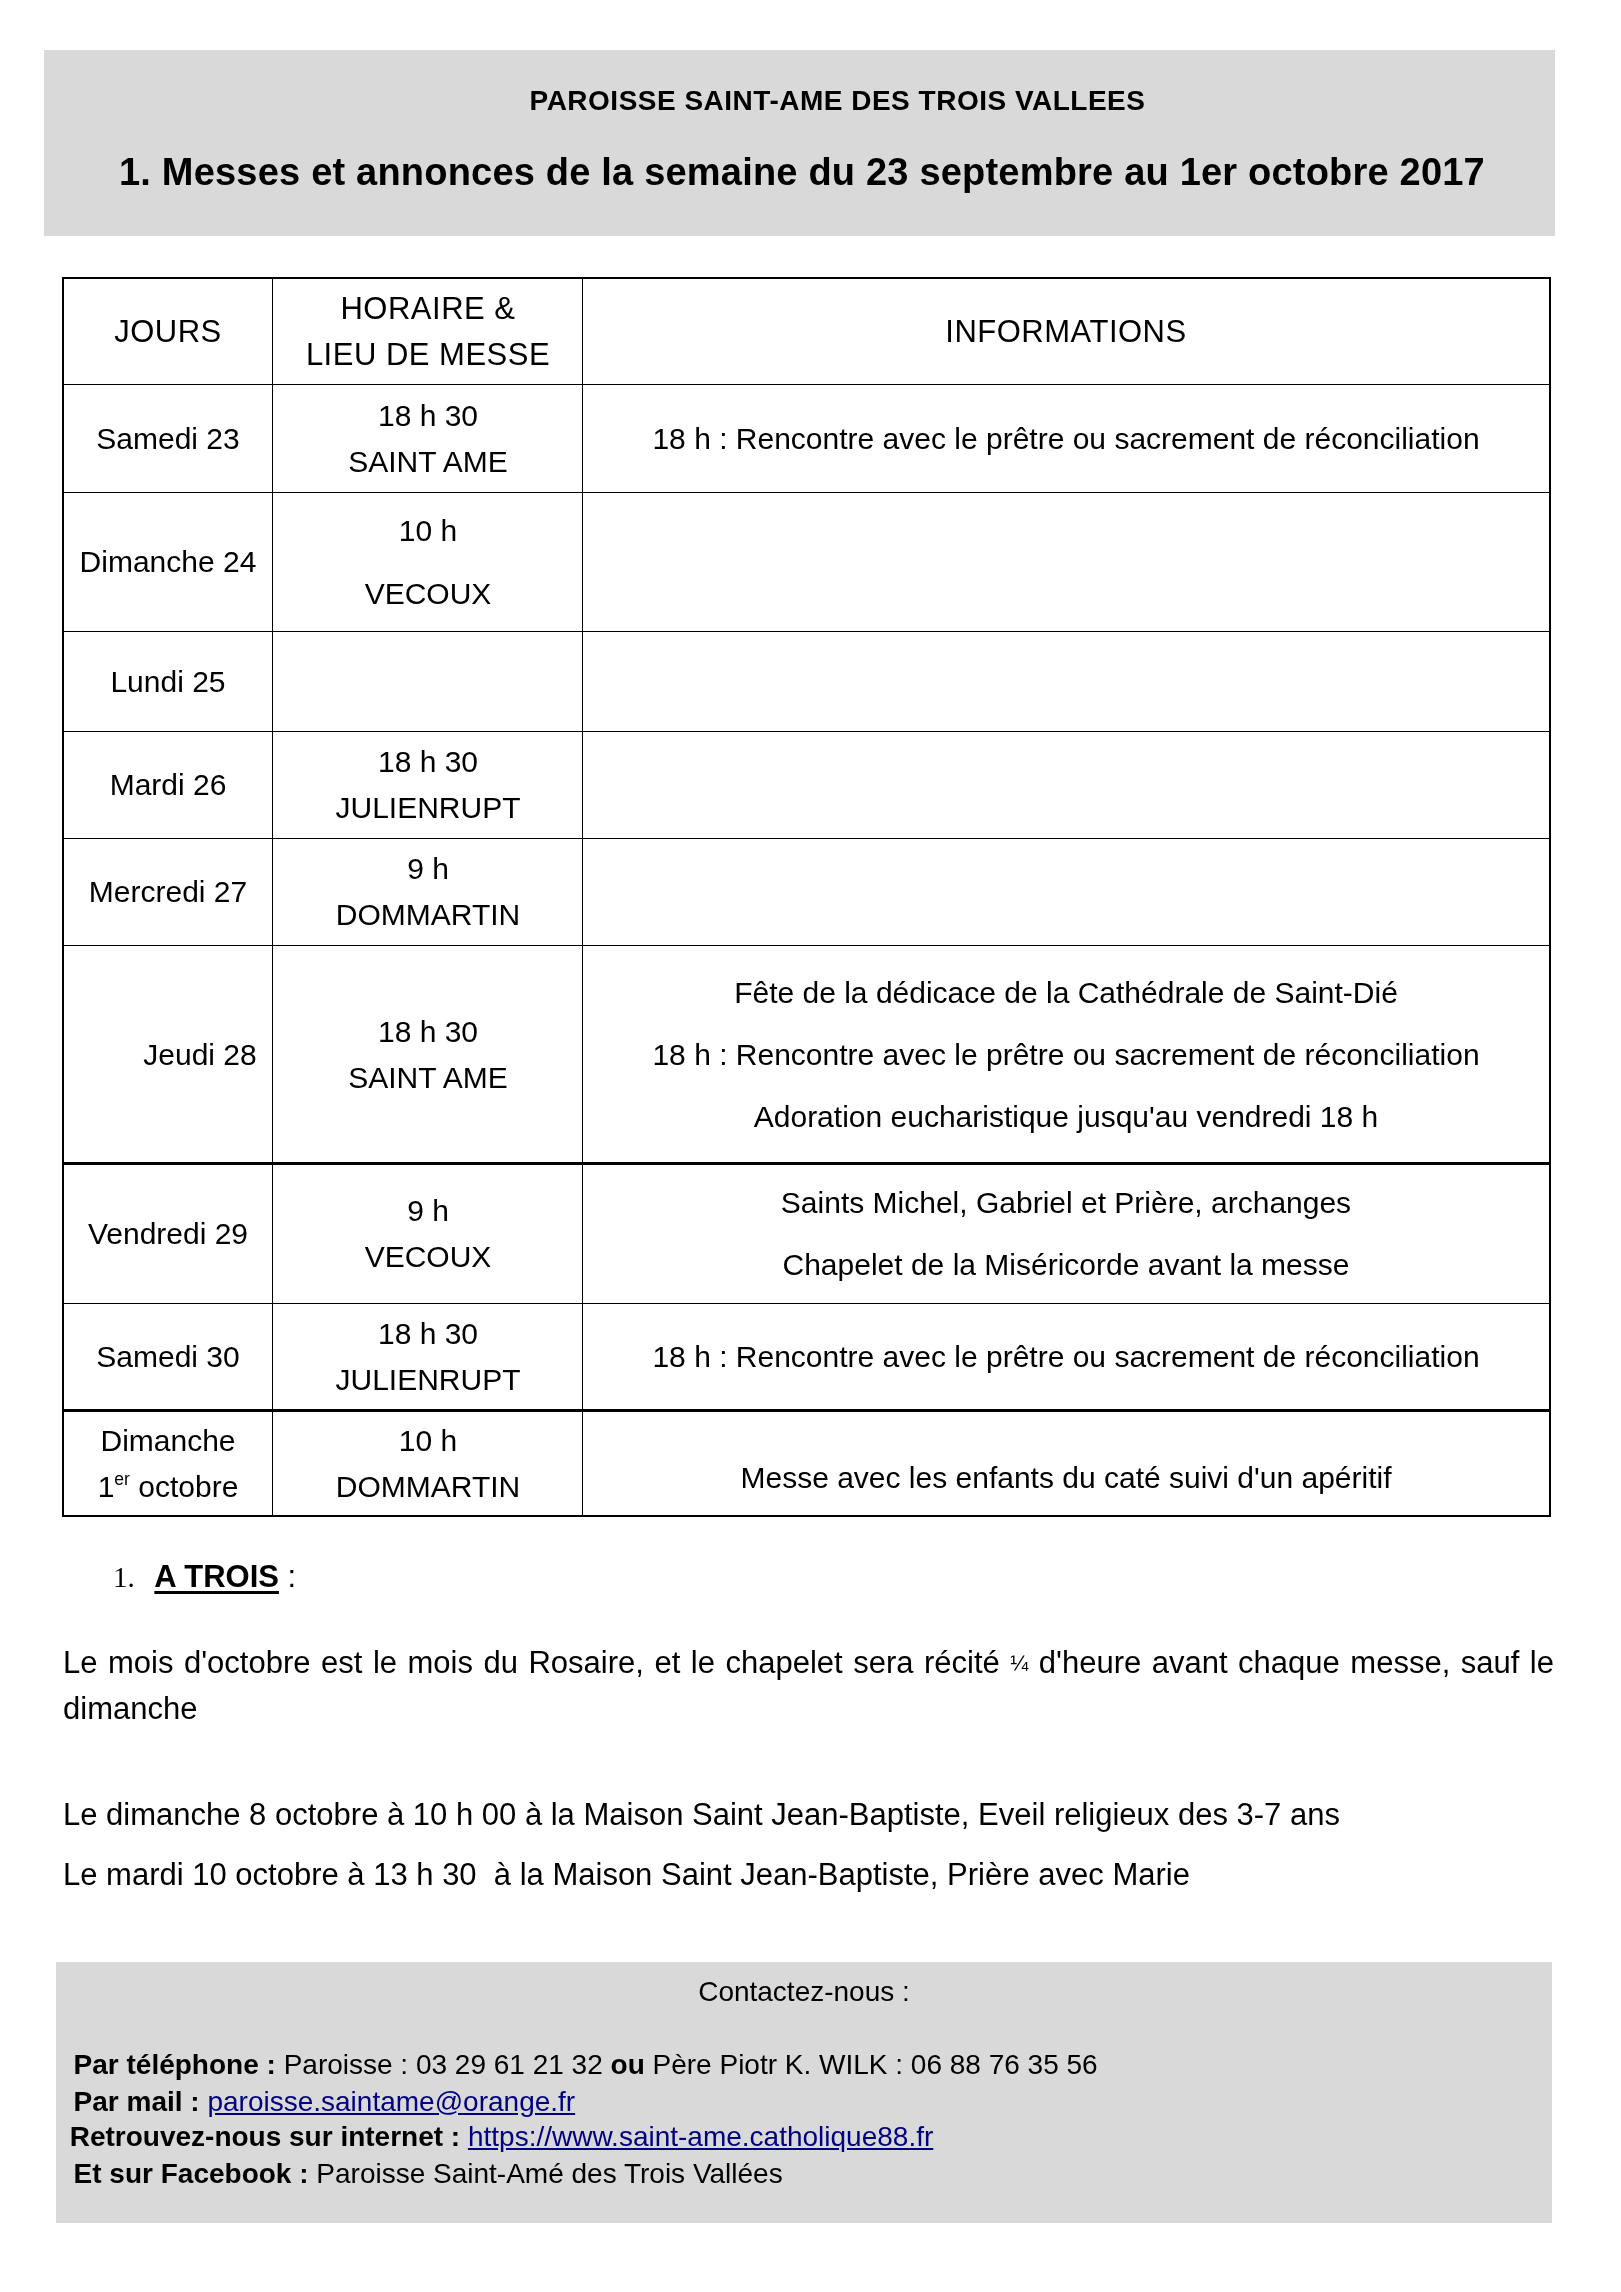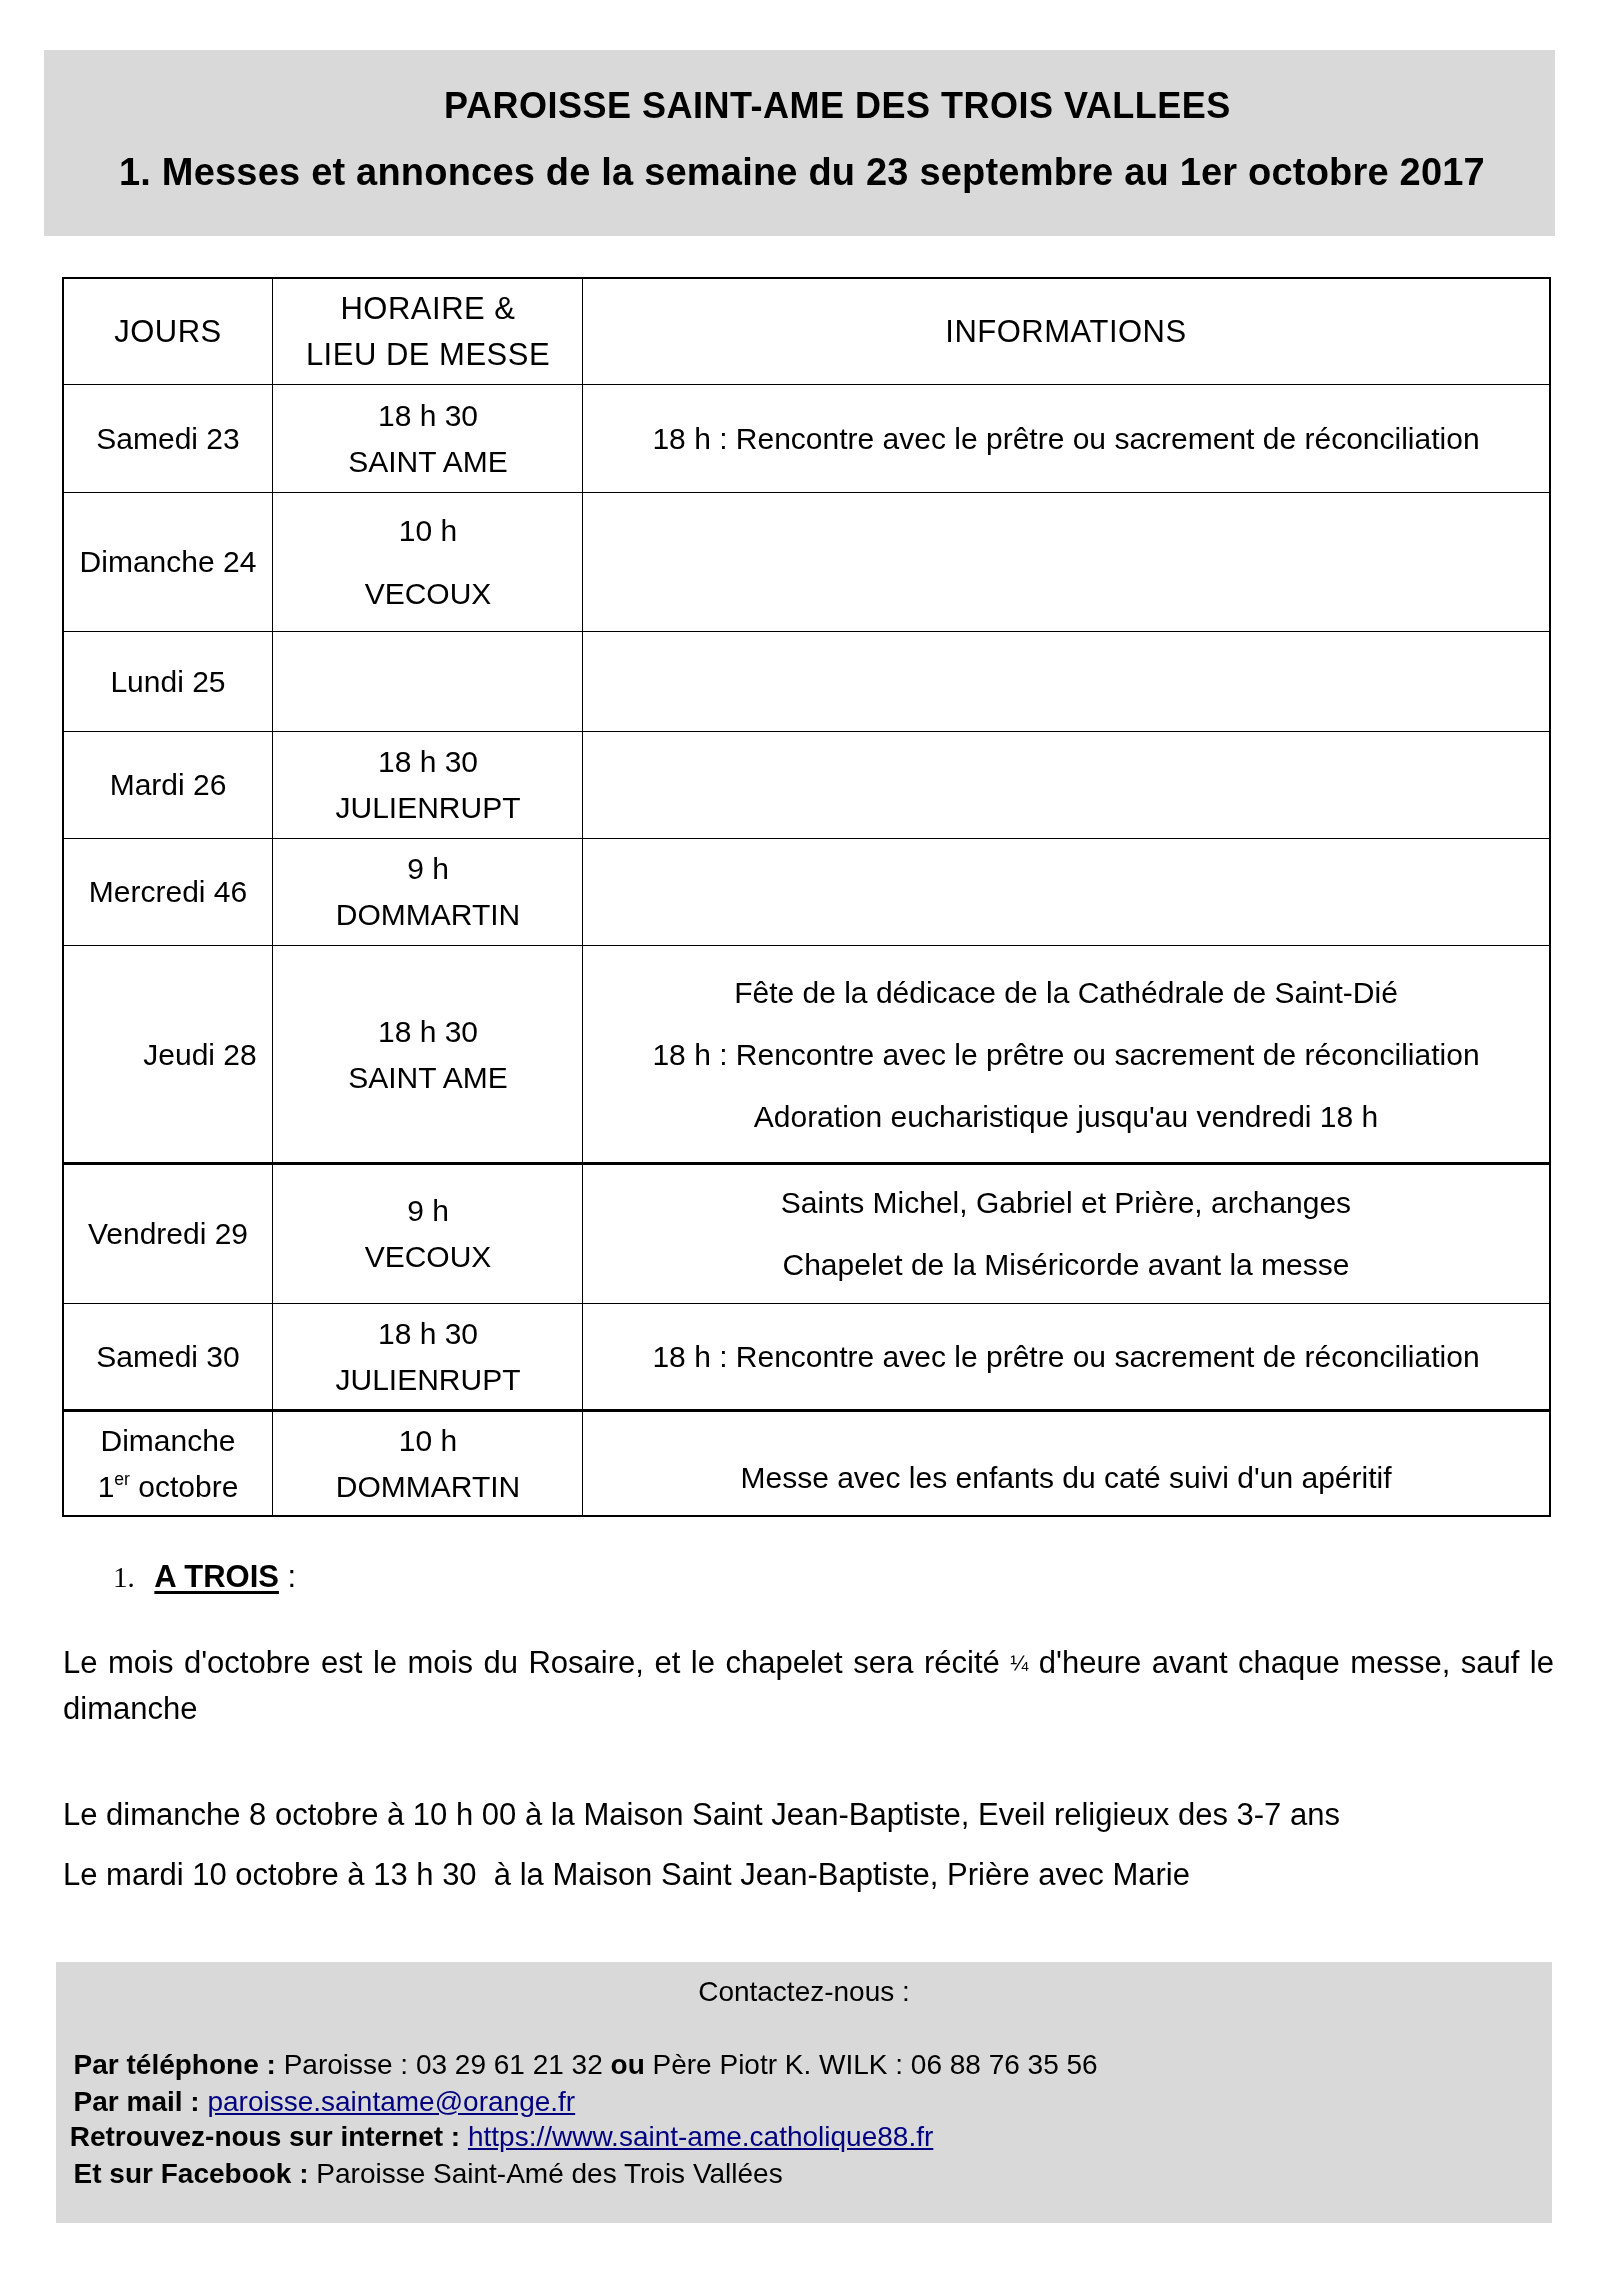--- a/index.html
+++ b/index.html
@@ -8,21 +8,21 @@
     font-family: "Liberation Sans", "DejaVu Sans", sans-serif; color: #000;
     overflow: hidden;
   }
   .abs { position: absolute; }
   
   #header-box {
     left: 44px; top: 50px; width: 1511px; height: 186px; background: #d9d9d9;
   }
   #header-title {
     left: 0; width: 1511px; top: 35px; text-align: center;
-    font-size: 36px; font-weight: bold; letter-spacing: 0.5px; white-space: nowrap;
+    font-size: 28px; font-weight: bold; letter-spacing: 0.5px; white-space: nowrap;
     padding-left: 76px; box-sizing: border-box;
   }
   #header-subtitle {
     left: 75px; top: 101px; font-size: 38px; font-weight: bold; white-space: nowrap;
     letter-spacing: 0.2px;
   }
   
   #schedule {
     left: 62px; top: 277px; width: 1489px; height: 1240px;
     border: 2px solid #000; box-sizing: border-box;
@@ -124,21 +124,21 @@
   <div class="cell" style="left:0;width:208px;top:453px;height:106px;">
       <span>Mardi 26</span>
     </div>
   <div class="cell" style="left:209px;width:310px;top:453px;height:106px;">
     <span>18 h 30</span>
     <span>JULIENRUPT</span>
   </div>
   <div class="cell" style="left:519px;right:0;top:453px;height:106px;"></div>
 
   <div class="cell" style="left:0;width:208px;top:560px;height:106px;">
-      <span>Mercredi 46</span>
+      <span>Mercredi 27</span>
     </div>
   <div class="cell" style="left:209px;width:310px;top:560px;height:106px;">
     <span>9 h</span>
     <span>DOMMARTIN</span>
   </div>
   <div class="cell" style="left:519px;right:0;top:560px;height:106px;"></div>
 
   <div class="cell" style="left:0;width:208px;top:667px;height:217px;padding-left:32px;">
       <span>Jeudi 28</span>
     </div>

